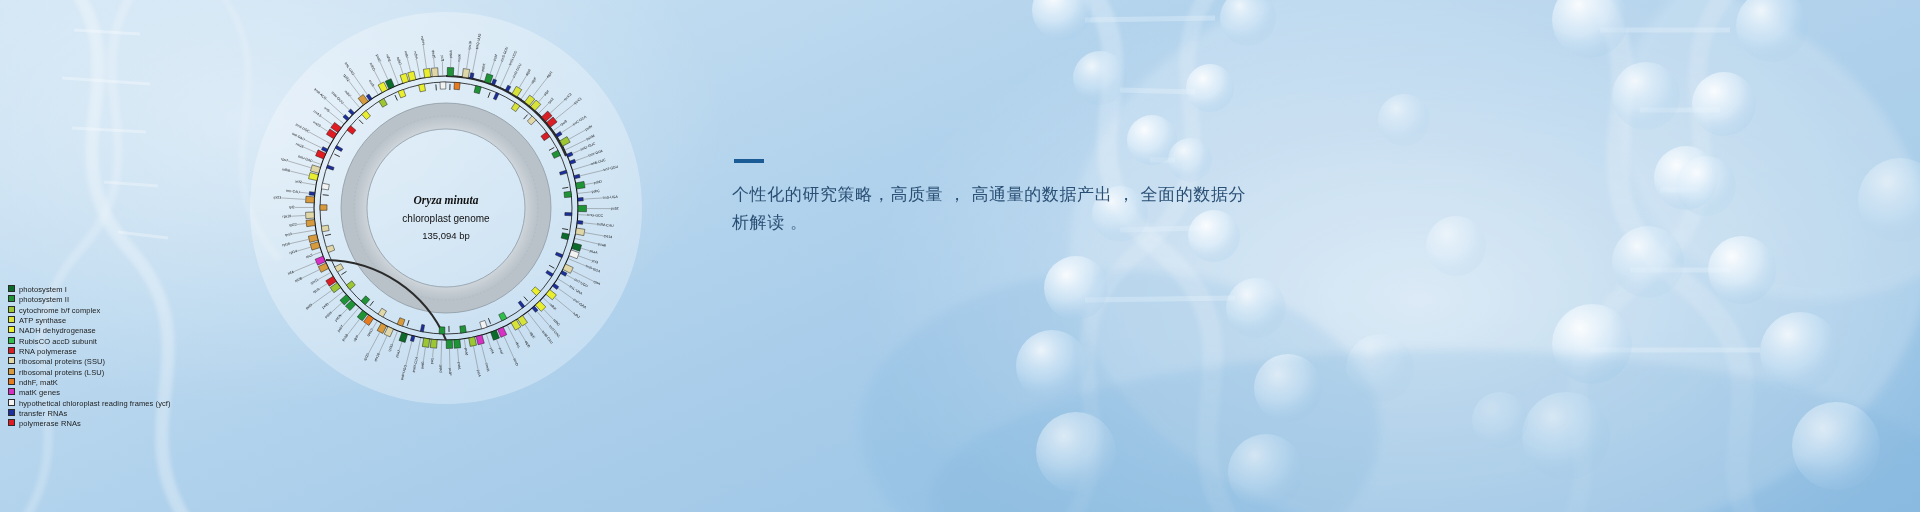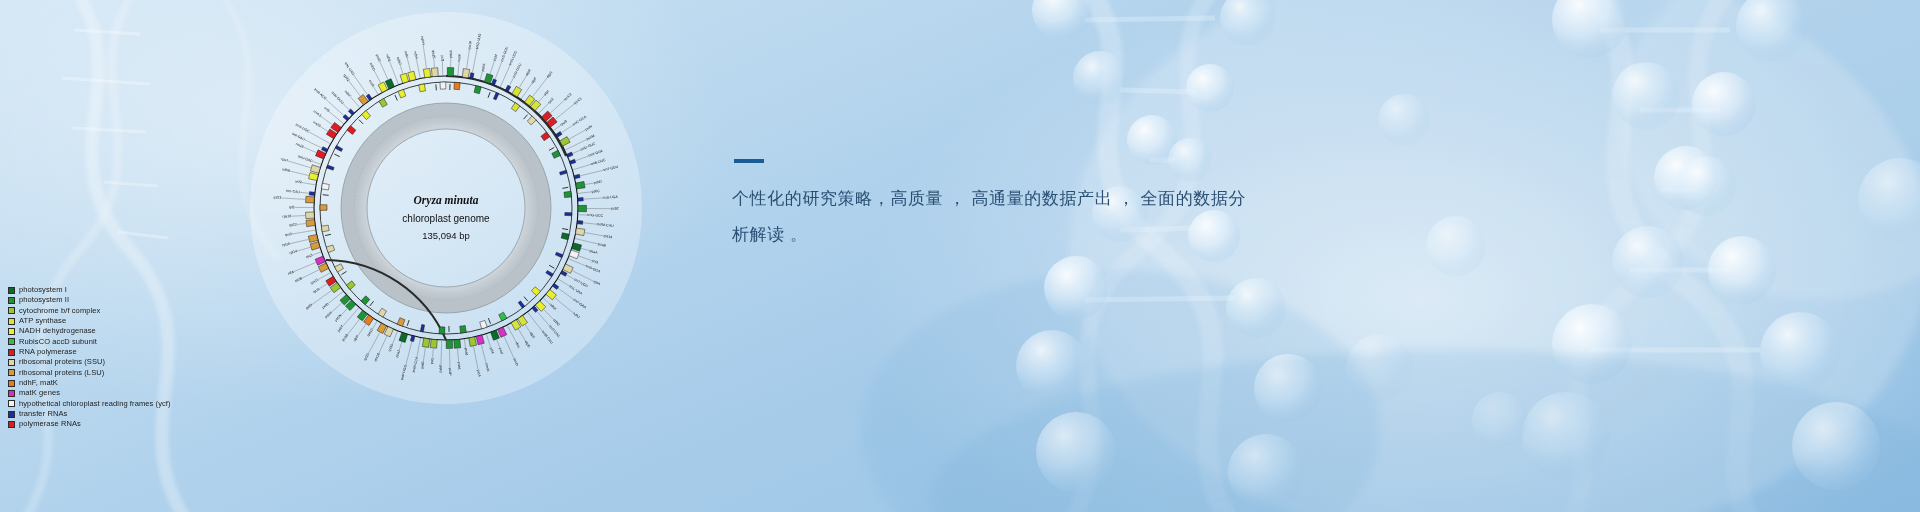--- a/index.html
+++ b/index.html
@@ -19,40 +19,40 @@
   }
   .layer { position: absolute; inset: 0; }
 
   
   #legend {
     position: absolute; left: 8px; top: 285px;
     font-size: 7.5px; line-height: 10.35px;
     color: #1c1c1c;
     letter-spacing: .1px;
   }
-  .legend-row { display: flex; align-items: center; height: 10.35px; }
+  .legend-row { display: flex; align-items: flex-start; height: 10.35px; }
   .legend-swatch {
     width: 7px; height: 7px; flex: 0 0 7px;
     border: 1px solid #2c2c2c; margin-right: 4px;
   }
   .legend-label { white-space: nowrap; }
 
   
   #genome { position: absolute; left: 246px; top: 8px; width: 400px; height: 400px; }
   #genome svg { display: block; }
 
   
   #copy { position: absolute; left: 732px; top: 140px; width: 540px; }
   #headline {
     font-size: 34px; font-weight: bold; color: #16558f;
     letter-spacing: 2px; line-height: 44px;
   }
   #rule { width: 30px; height: 4px; background: #1b5b96; margin: 19px 0 18px 2px; }
   #subcopy {
-    font-size: 17px; color: #2a4f74; line-height: 36px;
+    font-size: 17px; color: #2a4f74; line-height: 28px;
     letter-spacing: .6px; max-width: 516px;
   }
 </style>
 </head>
 <body>
 
 <div id="banner">
 
   <svg class="layer" width="1920" height="512" viewBox="0 0 1920 512" aria-hidden="true">
     <defs>

